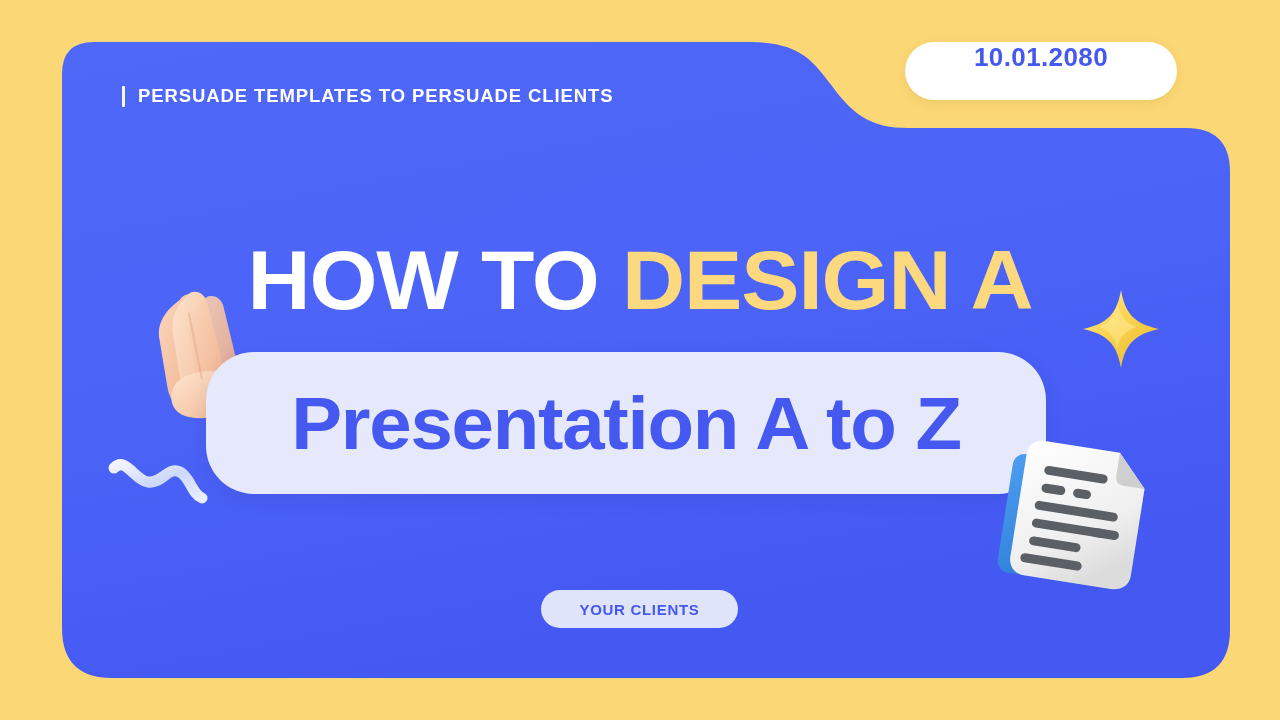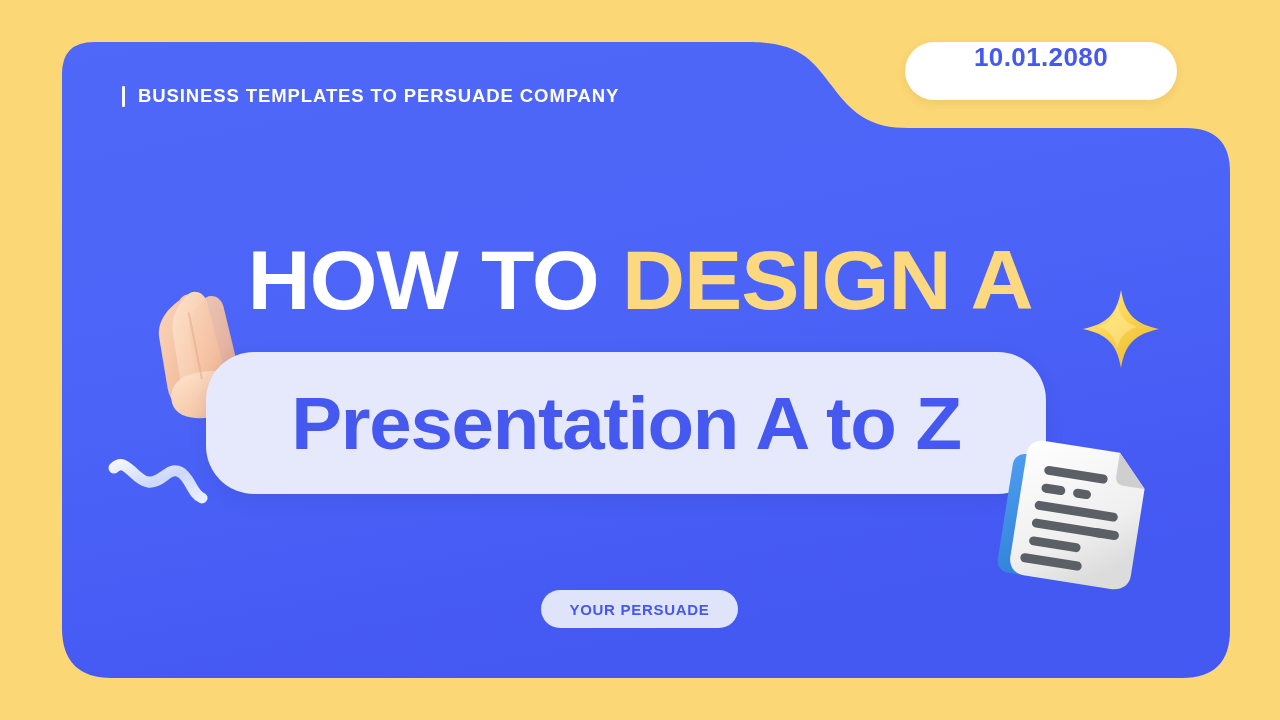--- a/index.html
+++ b/index.html
@@ -142,37 +142,37 @@
       Q 1230 128 1230 172
       L 1230 630
       Q 1230 678 1182 678
       L 112 678
       Q 62 678 62 628
       Z" fill="url(#panelGrad)"></path>
   </svg>
 
   <div class="eyebrow">
     <span class="eyebrow-bar"></span>
-    <span class="eyebrow-text">BUSINESS TEMPLATES TO PERSUADE COMPANY</span>
+    <span class="eyebrow-text">PERSUADE TEMPLATES TO PERSUADE CLIENTS</span>
   </div>
 
   <div class="date-badge">
     <span class="date-text">10.01.2080</span>
   </div>
 
   <div class="headline">
     <span class="hl-white">HOW TO </span><span class="hl-yellow">DESIGN A</span>
   </div>
 
   <div class="subtitle-pill">
     <span class="subtitle-text">Presentation A to Z</span>
   </div>
 
   <div class="company-badge">
-    <span class="company-text">YOUR PERSUADE</span>
+    <span class="company-text">YOUR CLIENTS</span>
   </div>
 
   <svg class="deco" id="deco-hands" viewBox="0 0 140 155" xmlns="http://www.w3.org/2000/svg">
     <g transform="rotate(-6 70 80)">
       <path d="M52 26 C58 18 68 20 70 32 L80 108 C82 126 70 140 54 138
                C40 136 32 126 31 112 L28 62 C27 46 38 34 52 26 Z" fill="url(#skinGrad)"></path>
       <path d="M58 24 C64 16 76 18 79 30 L90 106 C93 124 82 139 66 138
                C54 137 46 128 45 114 L42 60 C41 44 48 32 58 24 Z" fill="url(#skinGrad2)"></path>
       <path d="M74 30 C80 22 92 24 95 36 L104 104 C107 122 97 136 81 136
                C70 135 62 126 61 112 L58 64 C57 48 64 38 74 30 Z" fill="url(#skinGrad)" opacity=".92"></path>

